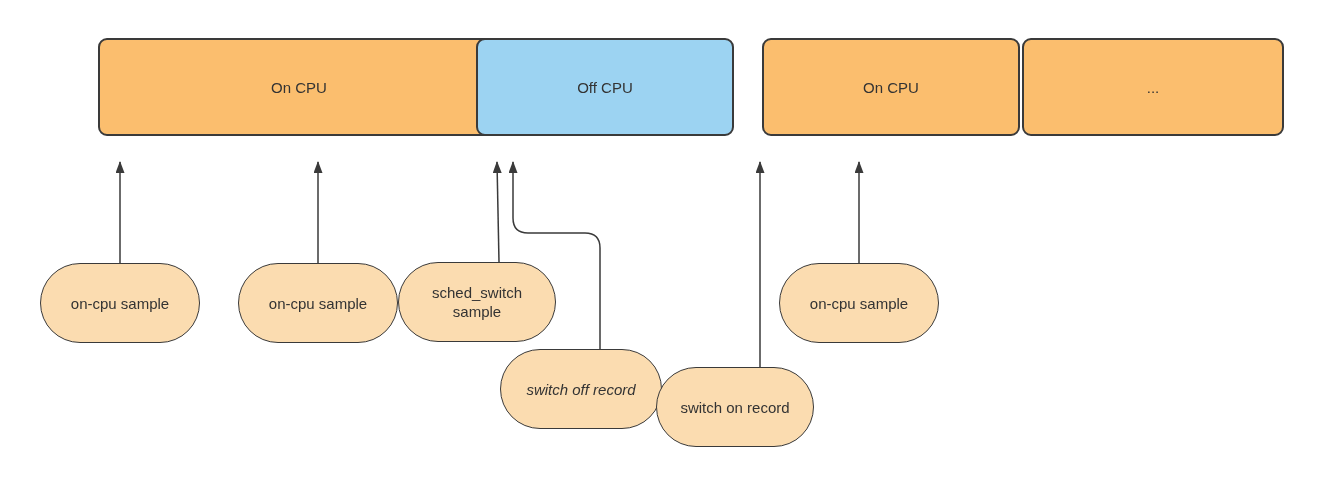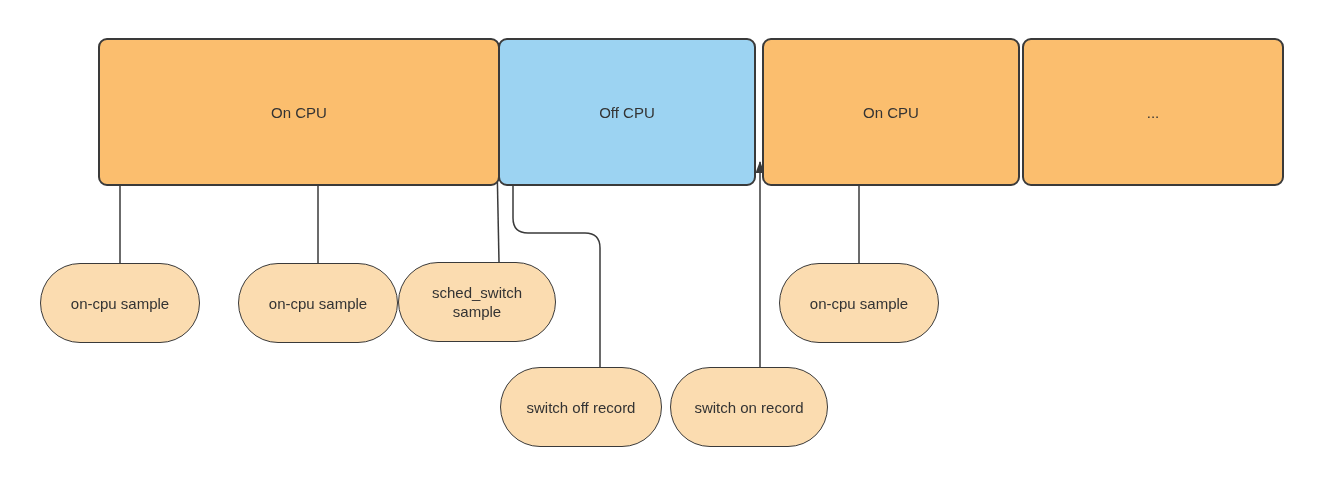--- a/index.html
+++ b/index.html
@@ -26,34 +26,34 @@
     stroke: var(--stroke, #3a3a3a);
     stroke-width: 1.5;
   }
   .arrow-head {
     fill: var(--stroke, #3a3a3a);
     stroke: none;
   }
   .block {
     position: absolute;
     top: 38px;
-    height: 148px;
+    height: 98px;
     box-sizing: border-box;
     background: var(--block-orange, #fbbe6e);
     border: 2px solid var(--stroke, #3a3a3a);
     border-radius: 9px;
     display: flex;
     align-items: center;
     justify-content: center;
     font-size: 15px;
     color: var(--text, #333333);
   }
   .block.blue { background: var(--block-blue, #9cd3f2); }
   .b1 { left: 98px;   width: 402px; }
-  .b2 { left: 498px;  width: 258px; }
+  .b2 { left: 476px;  width: 258px; }
   .b3 { left: 762px;  width: 258px; }
   .b4 { left: 1022px; width: 262px; }
   .pill {
     position: absolute;
     height: 80px;
     box-sizing: border-box;
     background: var(--pill-orange, #fbdcb0);
     border: 1.5px solid var(--stroke, #3a3a3a);
     border-radius: 40px;
     display: flex;
@@ -61,22 +61,22 @@
     justify-content: center;
     text-align: center;
     font-size: 15px;
     line-height: 19px;
     color: var(--text, #333333);
     white-space: pre-line;
   }
   .p1 { left: 40px;  top: 263px; width: 160px; }
   .p2 { left: 238px; top: 263px; width: 160px; }
   .p3 { left: 398px; top: 262px; width: 158px; }
-  .p4 { left: 500px; top: 367px; width: 162px; }
-  .p5 { left: 670px; top: 367px; width: 158px; }
+  .p4 { left: 500px; top: 349px; width: 162px; font-style: italic; }
+  .p5 { left: 656px; top: 367px; width: 158px; }
   .p6 { left: 779px; top: 263px; width: 160px; }
 </style>
 </head>
 <body>
 
 <div class="canvas">
 
   <svg class="arrows" width="1320" height="486" viewBox="0 0 1320 486">
     <defs>
       <marker id="arrowhead" markerUnits="userSpaceOnUse" markerWidth="12" markerHeight="10" refX="11" refY="4.5" orient="auto">

